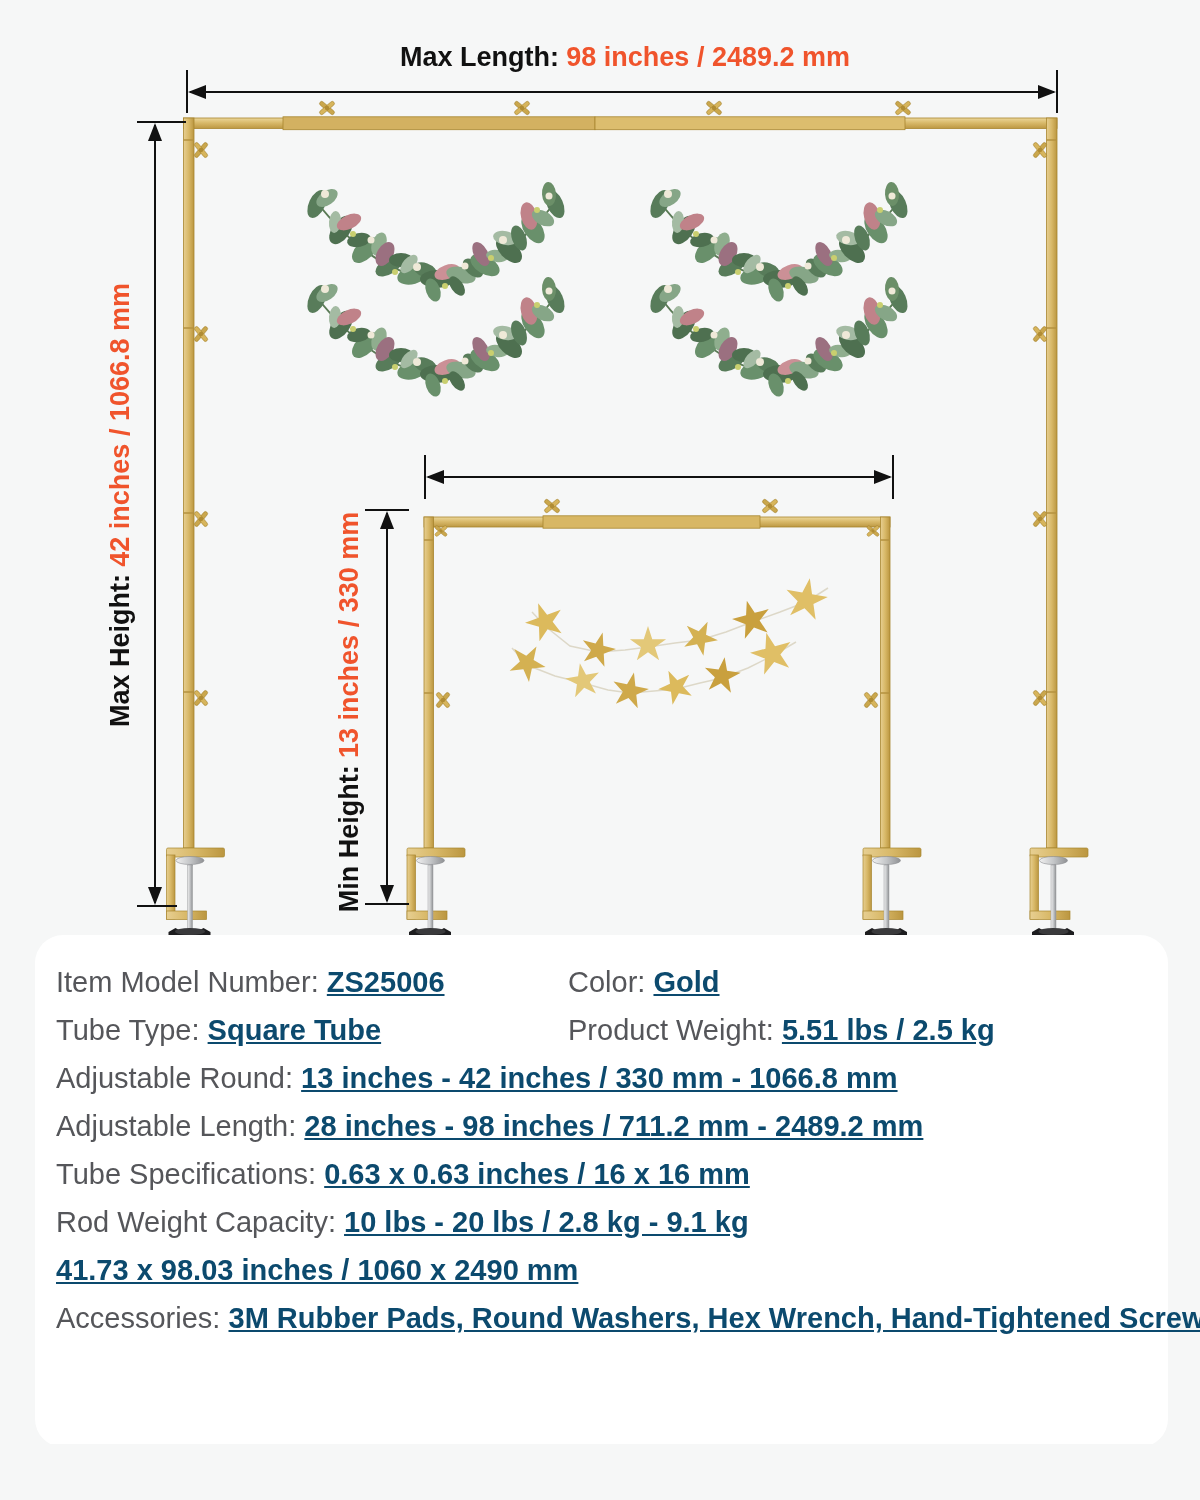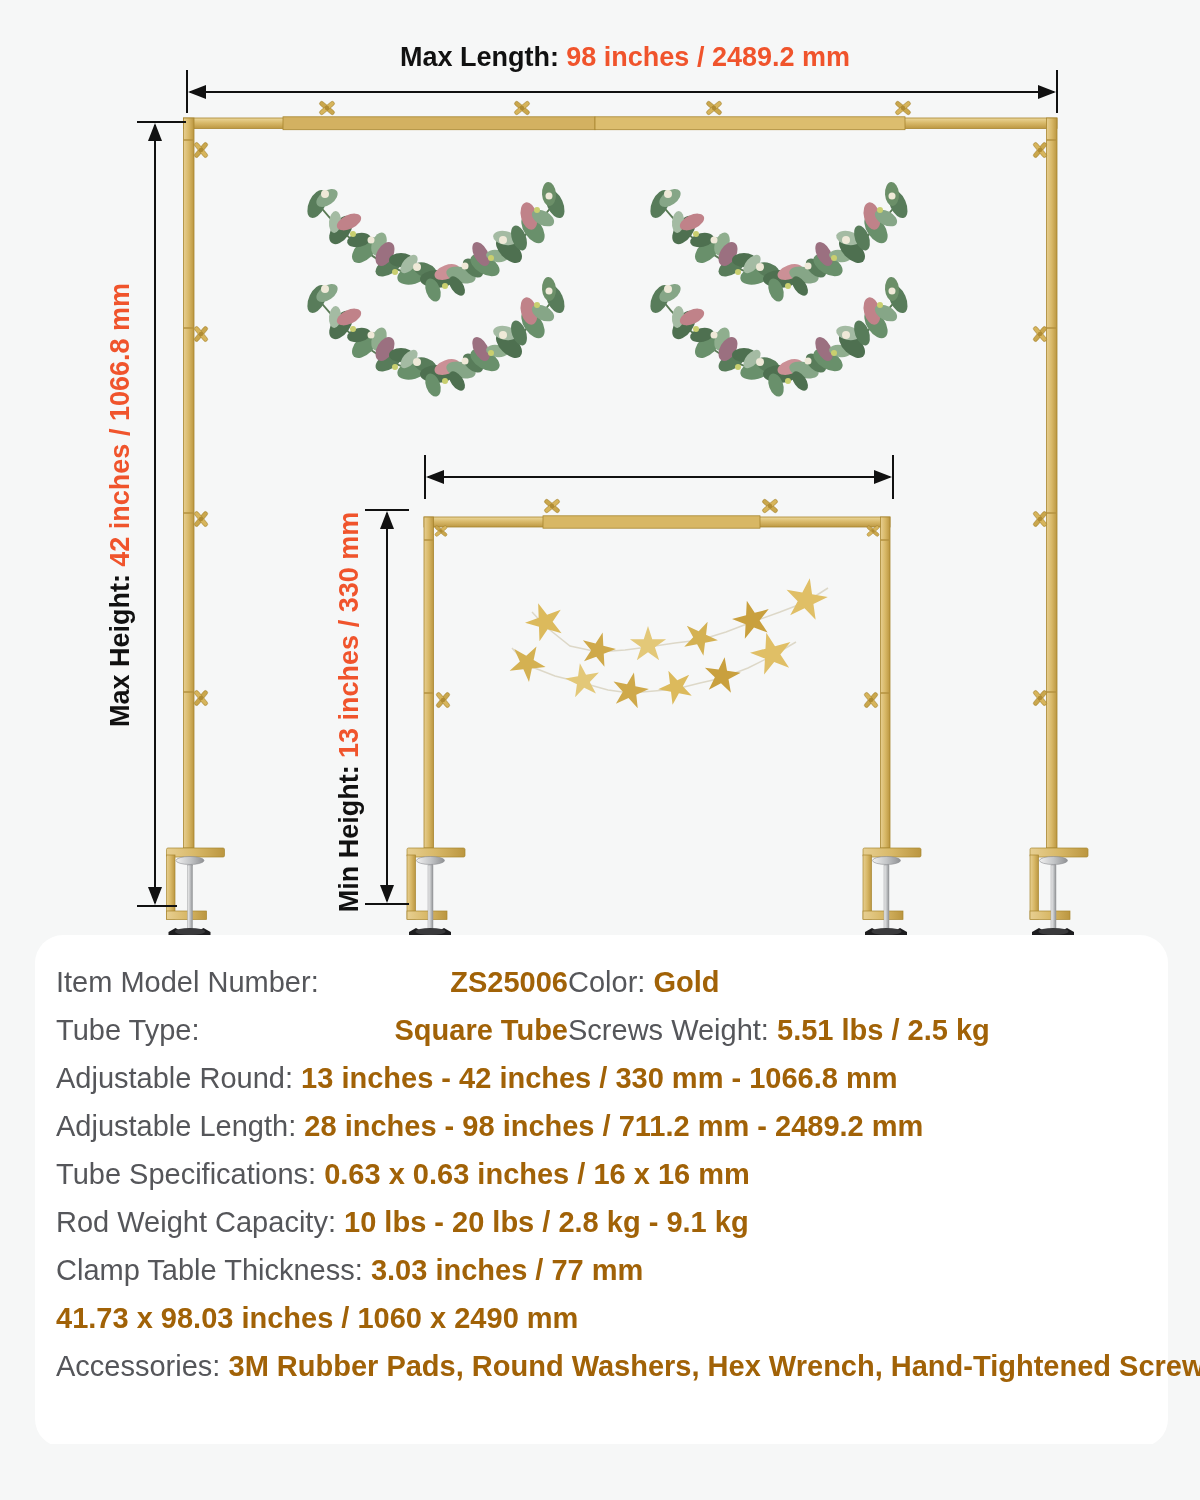--- a/index.html
+++ b/index.html
@@ -9,23 +9,23 @@
   
   .dim-label{position:absolute;display:inline-flex;gap:.27em;white-space:nowrap;
     font-size:27px;font-weight:600;color:#111;transform:translate(-50%,-50%);}
   .dim-label .val{color:#f0542c;font-weight:700;}
   .dim-label.vert{transform:translate(-50%,-50%) rotate(-90deg);}
   
   .spec-panel{position:absolute;left:35px;top:935px;width:1133px;height:512px;
     background:#ffffff;border-radius:28px;box-sizing:border-box;padding:23px 0 0 21px;}
   .spec-row{display:flex;align-items:center;height:48px;font-size:29px;white-space:nowrap;}
   .spec-cell{display:flex;gap:.28em;align-items:center;}
-  .spec-cell.c1{width:512px;flex:0 0 512px;justify-content:space-between;}
+  .spec-cell.c1{width:512px;flex:0 0 512px;}
   .spec-row .lbl{color:#55565a;font-weight:400;}
-  .spec-row .val{color:#a16207;font-weight:700;}
+  .spec-row .val{color:#0c4a6e;font-weight:700;text-decoration:underline;}
   .spec-row.cont{padding-left:162px;}
 </style>
 </head>
 <body>
 
 <div class="stage">
 
   <svg class="diagram-svg" width="1200" height="950" viewBox="0 0 1200 950">
     <defs>
       <linearGradient id="goldV" x1="0" y1="0" x2="0" y2="1">
@@ -239,21 +239,21 @@
         <span class="lbl">Color:</span>
         <span class="val">Gold</span>
       </div>
     </div>
     <div class="spec-row">
       <div class="spec-cell c1">
         <span class="lbl">Tube Type:</span>
         <span class="val">Square Tube</span>
       </div>
       <div class="spec-cell">
-        <span class="lbl">Screws Weight:</span>
+        <span class="lbl">Product Weight:</span>
         <span class="val">5.51 lbs / 2.5 kg</span>
       </div>
     </div>
     <div class="spec-row">
       <div class="spec-cell">
         <span class="lbl">Adjustable Round:</span>
         <span class="val">13 inches - 42 inches / 330 mm - 1066.8 mm</span>
       </div>
     </div>
     <div class="spec-row">
@@ -269,26 +269,20 @@
       </div>
     </div>
     <div class="spec-row">
       <div class="spec-cell">
         <span class="lbl">Rod Weight Capacity:</span>
         <span class="val">10 lbs - 20 lbs / 2.8 kg - 9.1 kg</span>
       </div>
     </div>
     <div class="spec-row">
       <div class="spec-cell">
-        <span class="lbl">Clamp Table Thickness:</span>
-        <span class="val">3.03 inches / 77 mm</span>
-      </div>
-    </div>
-    <div class="spec-row">
-      <div class="spec-cell">
         <span class="val">41.73 x 98.03 inches / 1060 x 2490 mm</span>
       </div>
     </div>
     <div class="spec-row">
       <div class="spec-cell">
         <span class="lbl">Accessories:</span>
         <span class="val">3M Rubber Pads, Round Washers, Hex Wrench, Hand-Tightened Screws,</span>
       </div>
     </div>
   </div>

